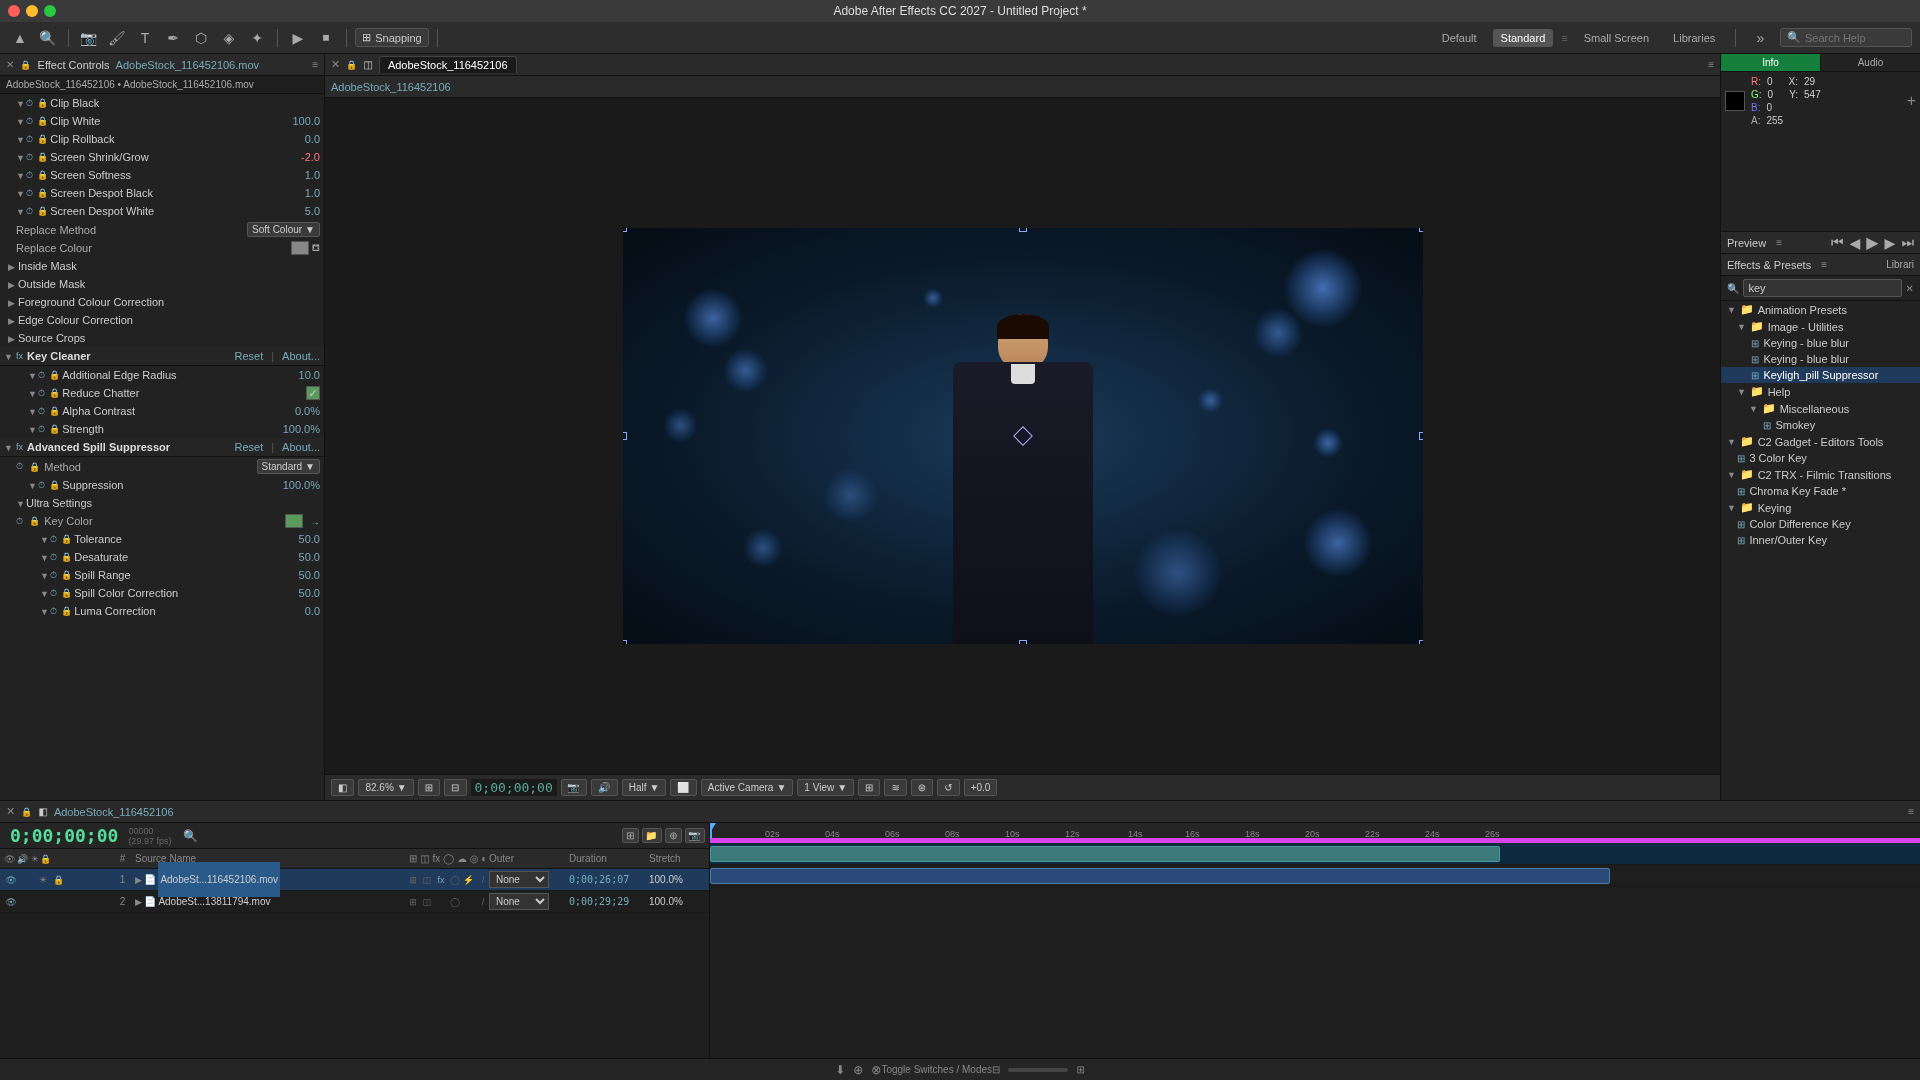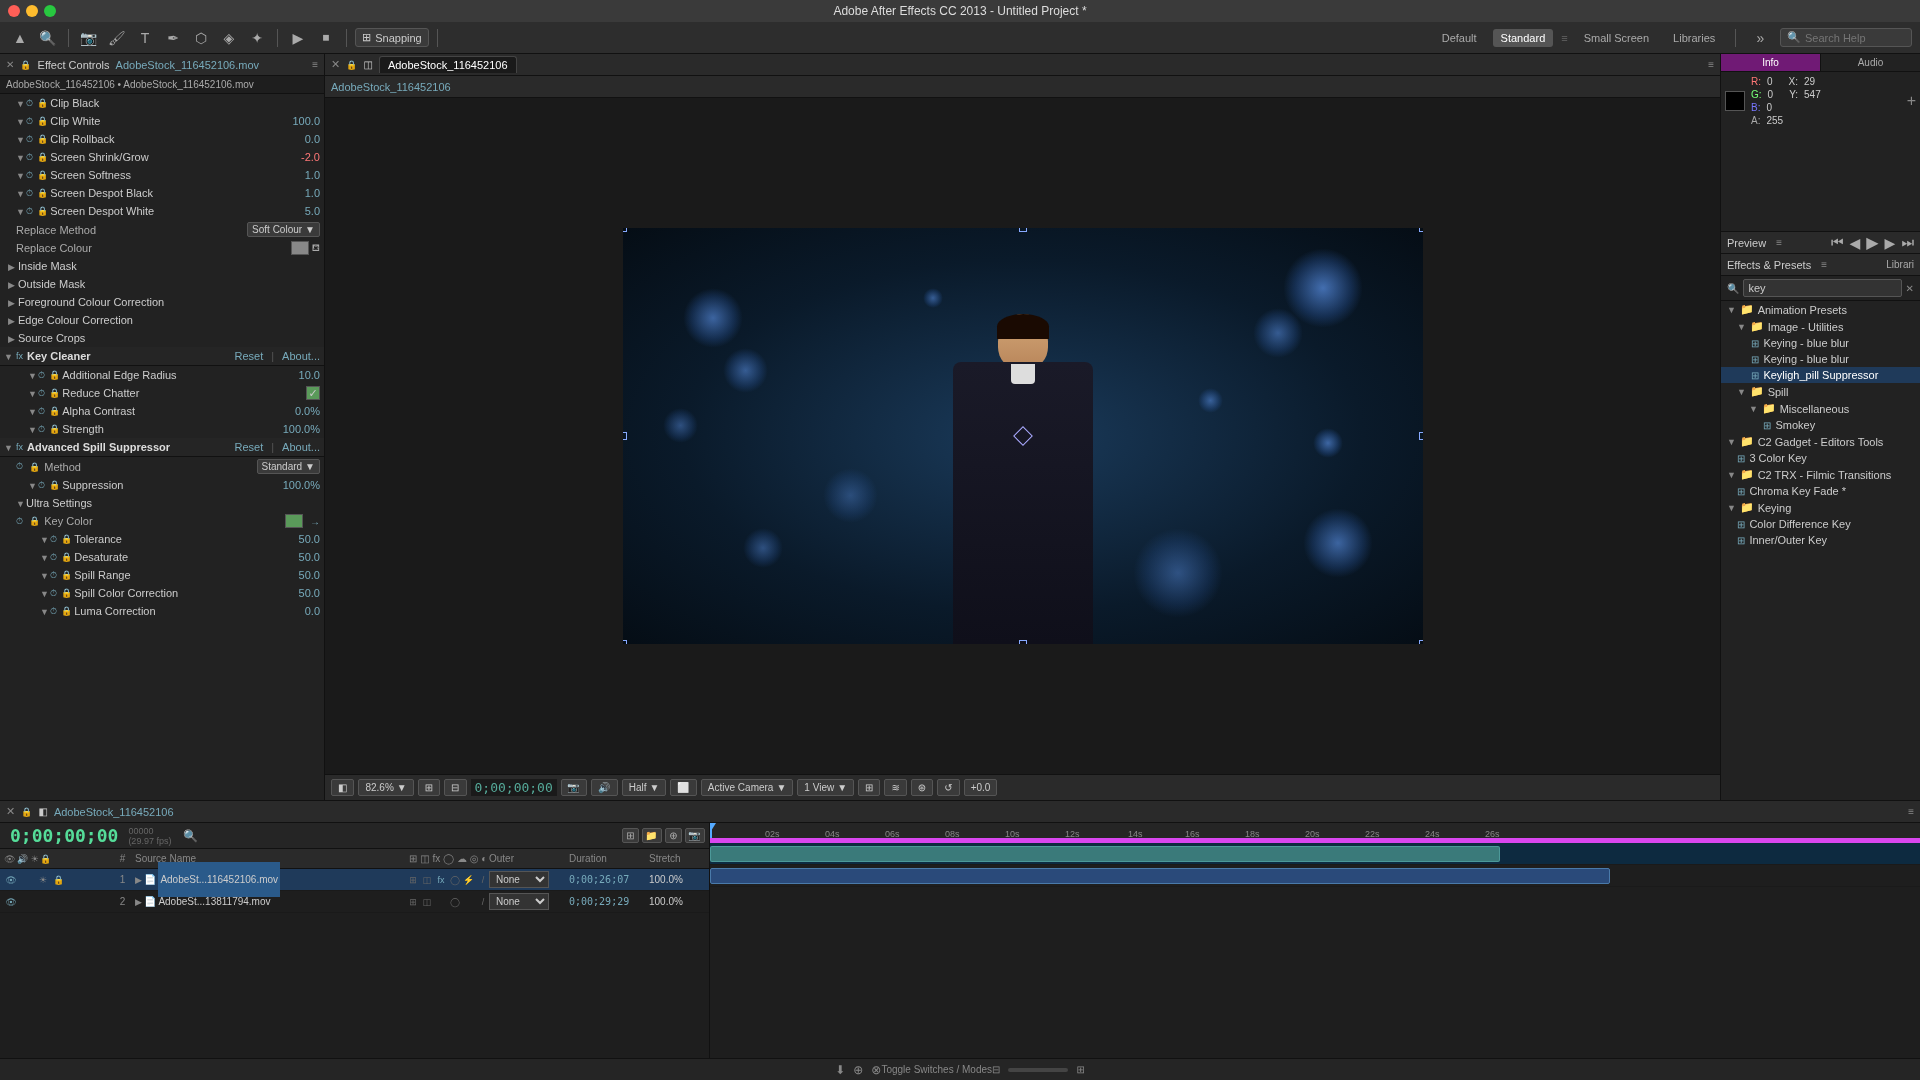--- a/index.html
+++ b/index.html
@@ -662,34 +662,34 @@
     }
     .rpt {
       flex: 1;
       padding: 3px 4px;
       text-align: center;
       font-size: 10px;
       color: #aaa;
       cursor: pointer;
       border-right: 1px solid #111;
     }
-    .rpt.active { color: #fff; background: #701a75; text-align: center; }
+    .rpt.active { color: #fff; background: #15803d; text-align: center; }
     .rpt:last-child { border-right: none; }
 
   </style>
 </head>
 <body>
 
 <div id="title-bar">
   <div class="window-controls">
     <div class="wc-btn wc-close"></div>
     <div class="wc-btn wc-min"></div>
     <div class="wc-btn wc-max"></div>
   </div>
-  <span>Adobe After Effects CC 2013 - Untitled Project *</span>
+  <span>Adobe After Effects CC 2027 - Untitled Project *</span>
 </div>
 
 <div id="toolbar">
   <button class="toolbar-btn">▲</button>
   <button class="toolbar-btn">🔍</button>
   <div class="toolbar-sep"></div>
   <button class="toolbar-btn">📷</button>
   <button class="toolbar-btn">🖌</button>
   <button class="toolbar-btn">T</button>
   <button class="toolbar-btn">✒</button>
@@ -1126,21 +1126,21 @@
           <span>Keying - blue blur</span>
         </div>
         <div class="preset-item selected" style="padding-left:30px">
           <span class="fx-icon">⊞</span>
           <span>Keyligh_pill Suppressor</span>
         </div>
 
         <div class="preset-group" style="padding-left:16px">
           <span class="tri">▼</span>
           <span>📁</span>
-          <span>Spill</span>
+          <span>Help</span>
         </div>
 
         <div class="preset-group" style="padding-left:28px">
           <span class="tri">▼</span>
           <span>📁</span>
           <span>Miscellaneous</span>
         </div>
         <div class="preset-item" style="padding-left:42px">
           <span class="fx-icon">⊞</span>
           <span>Smokey</span>

